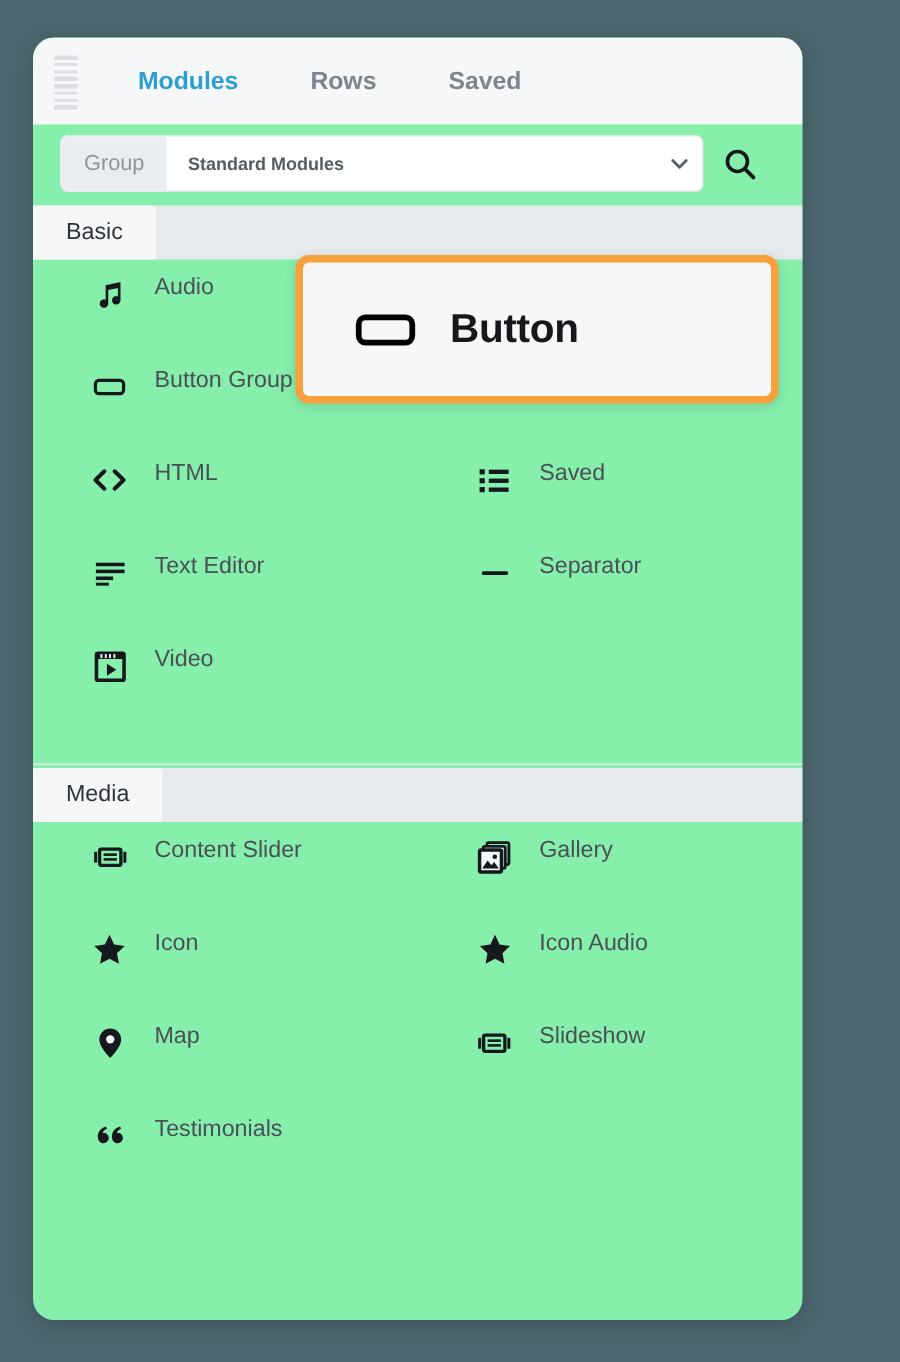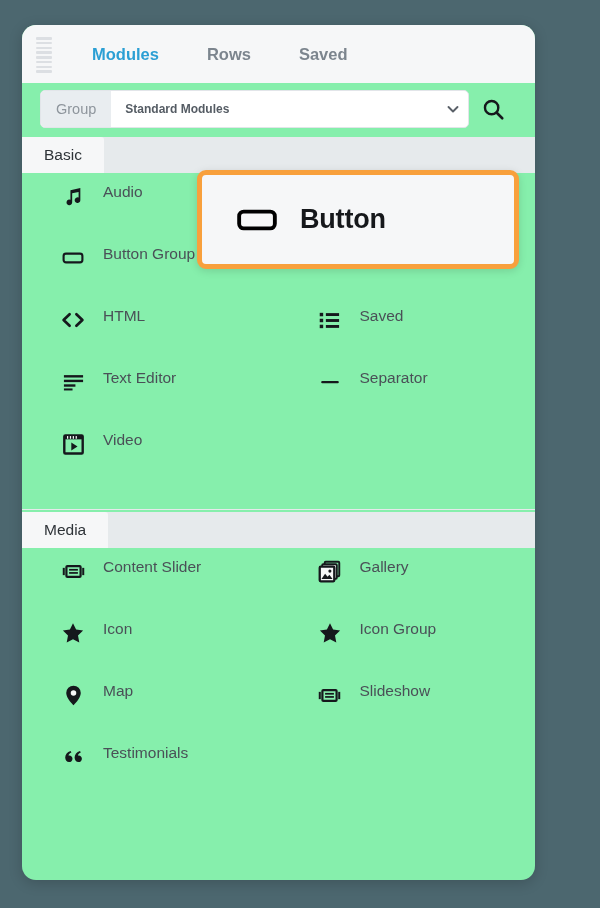--- a/index.html
+++ b/index.html
@@ -383,21 +383,21 @@
         <span class="lbl">Icon</span>
       </div>
 
       <div class="cell">
         <span class="ico">
           <svg width="24" height="24" viewBox="0 0 24 24" fill="currentColor">
             <path d="M12 2.2 L15.1 8.6 L22.1 9.6 L17.0 14.5 L18.3 21.5
                      L12 18.2 L5.7 21.5 L7.0 14.5 L1.9 9.6 L8.9 8.6 Z"></path>
           </svg>
         </span>
-        <span class="lbl">Icon Group</span>
+        <span class="lbl">Icon Audio</span>
       </div>
 
       <div class="cell">
         <span class="ico">
           <svg width="23" height="23" viewBox="0 0 24 24" fill="currentColor">
             <path d="M12 1.8 a7.6 7.6 0 0 0 -7.6 7.6 c0 5.6 7.6 12.8 7.6 12.8
                      s7.6 -7.2 7.6 -12.8 A7.6 7.6 0 0 0 12 1.8 Z"></path>
             <circle cx="12" cy="9.3" r="2.9" fill="#f6f7f8"></circle>
           </svg>
         </span>

